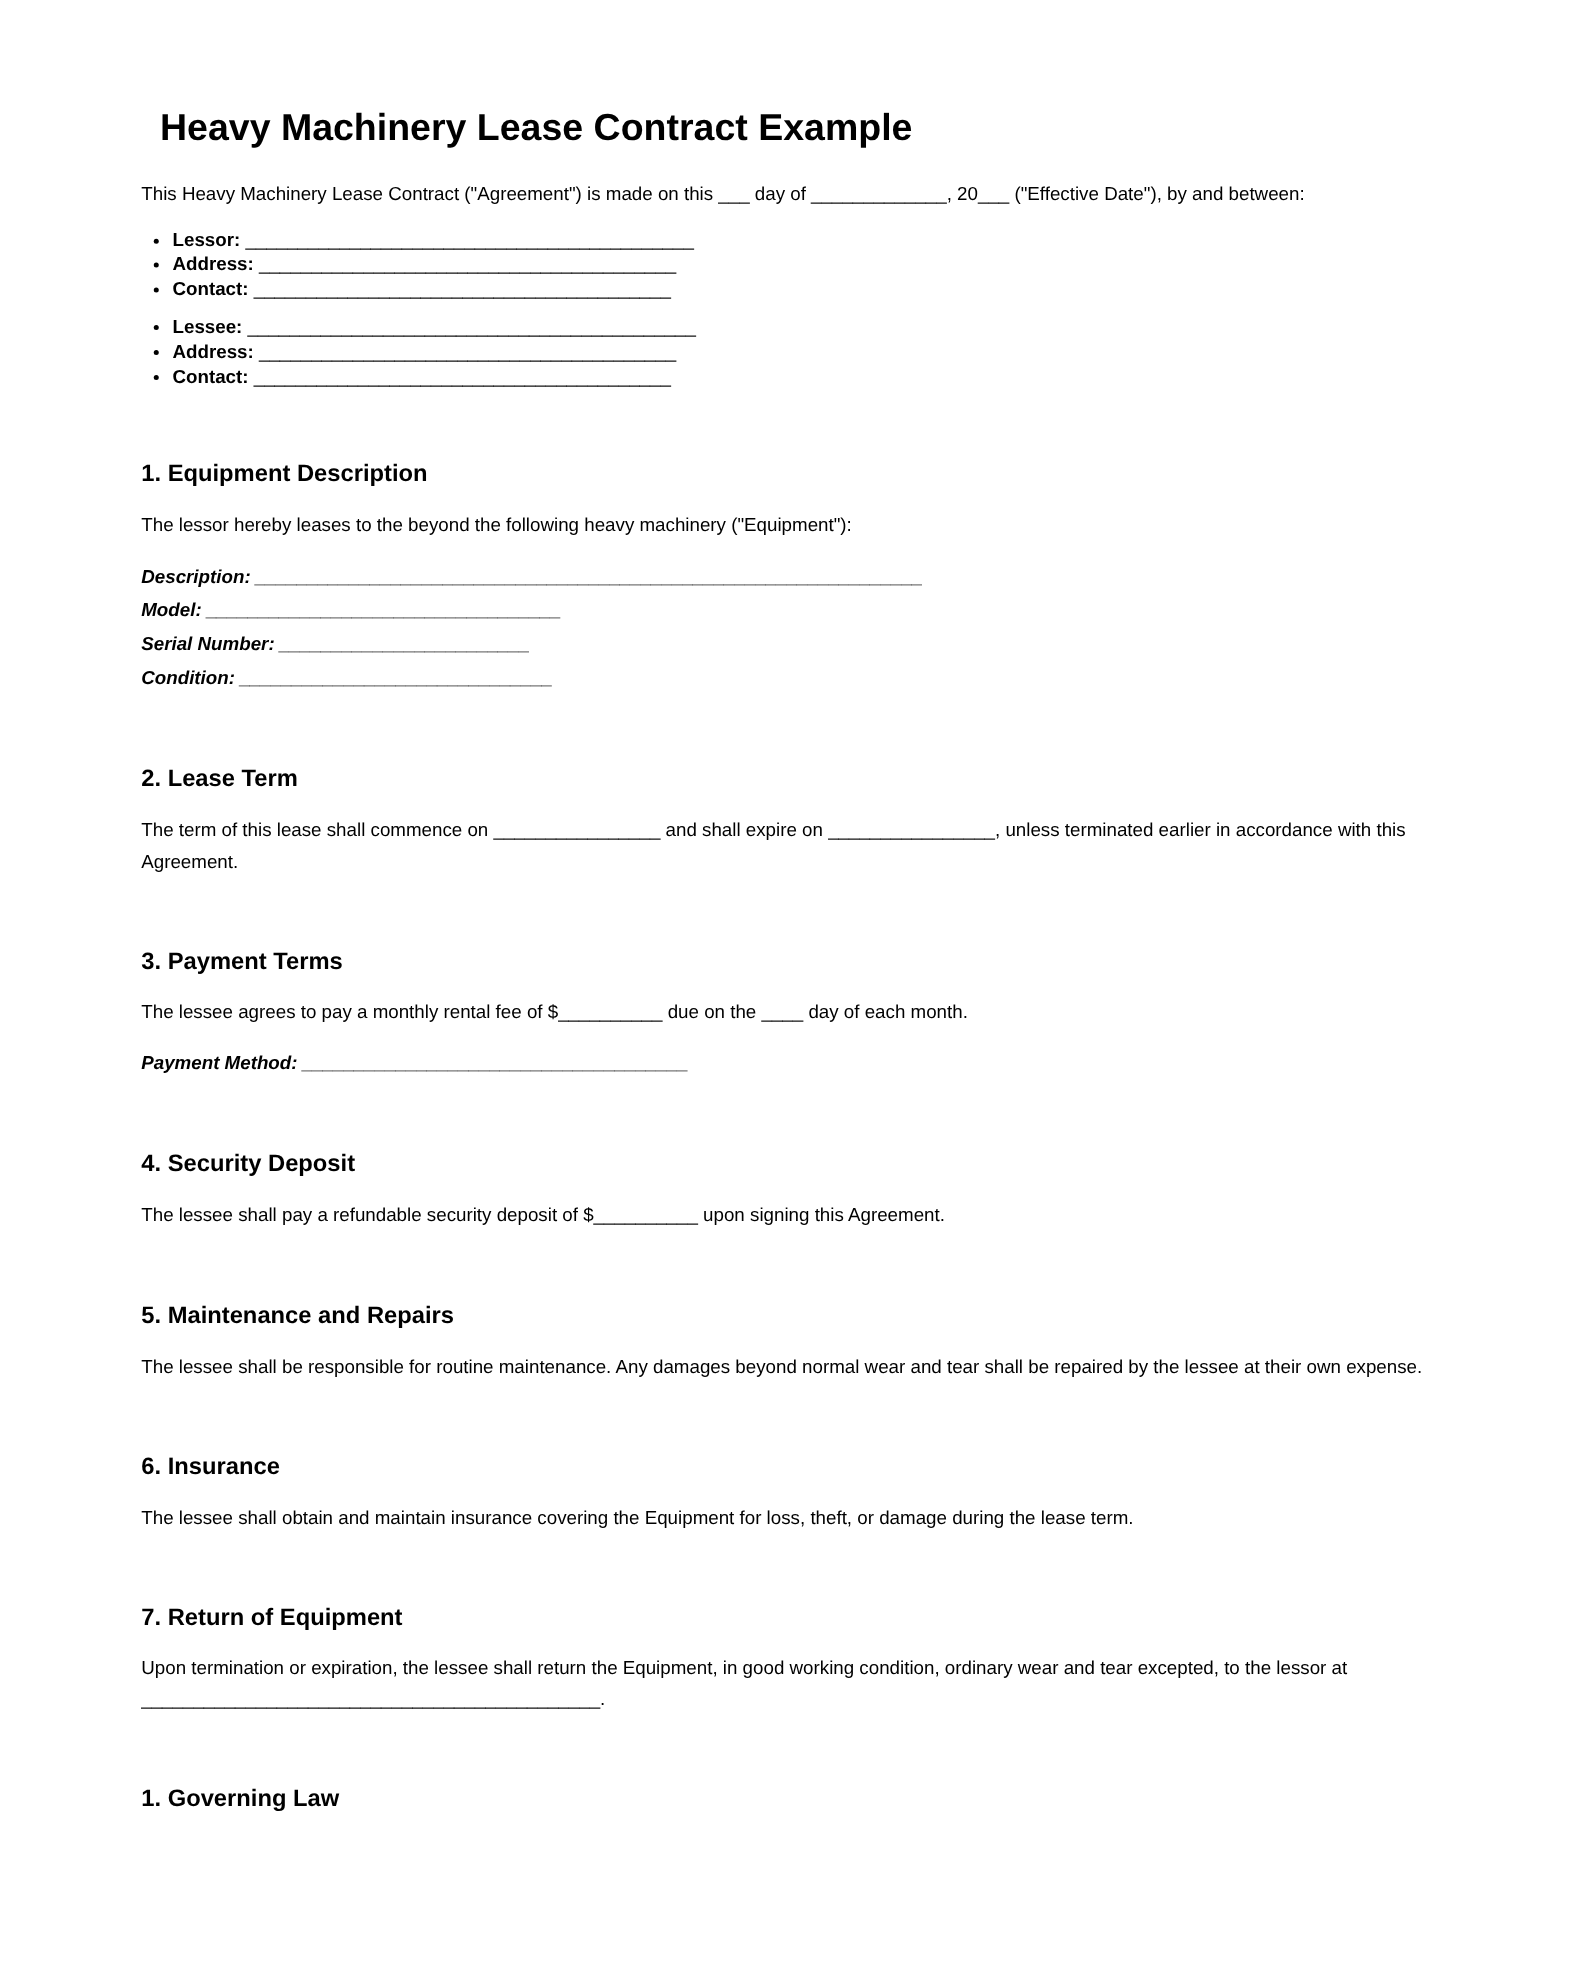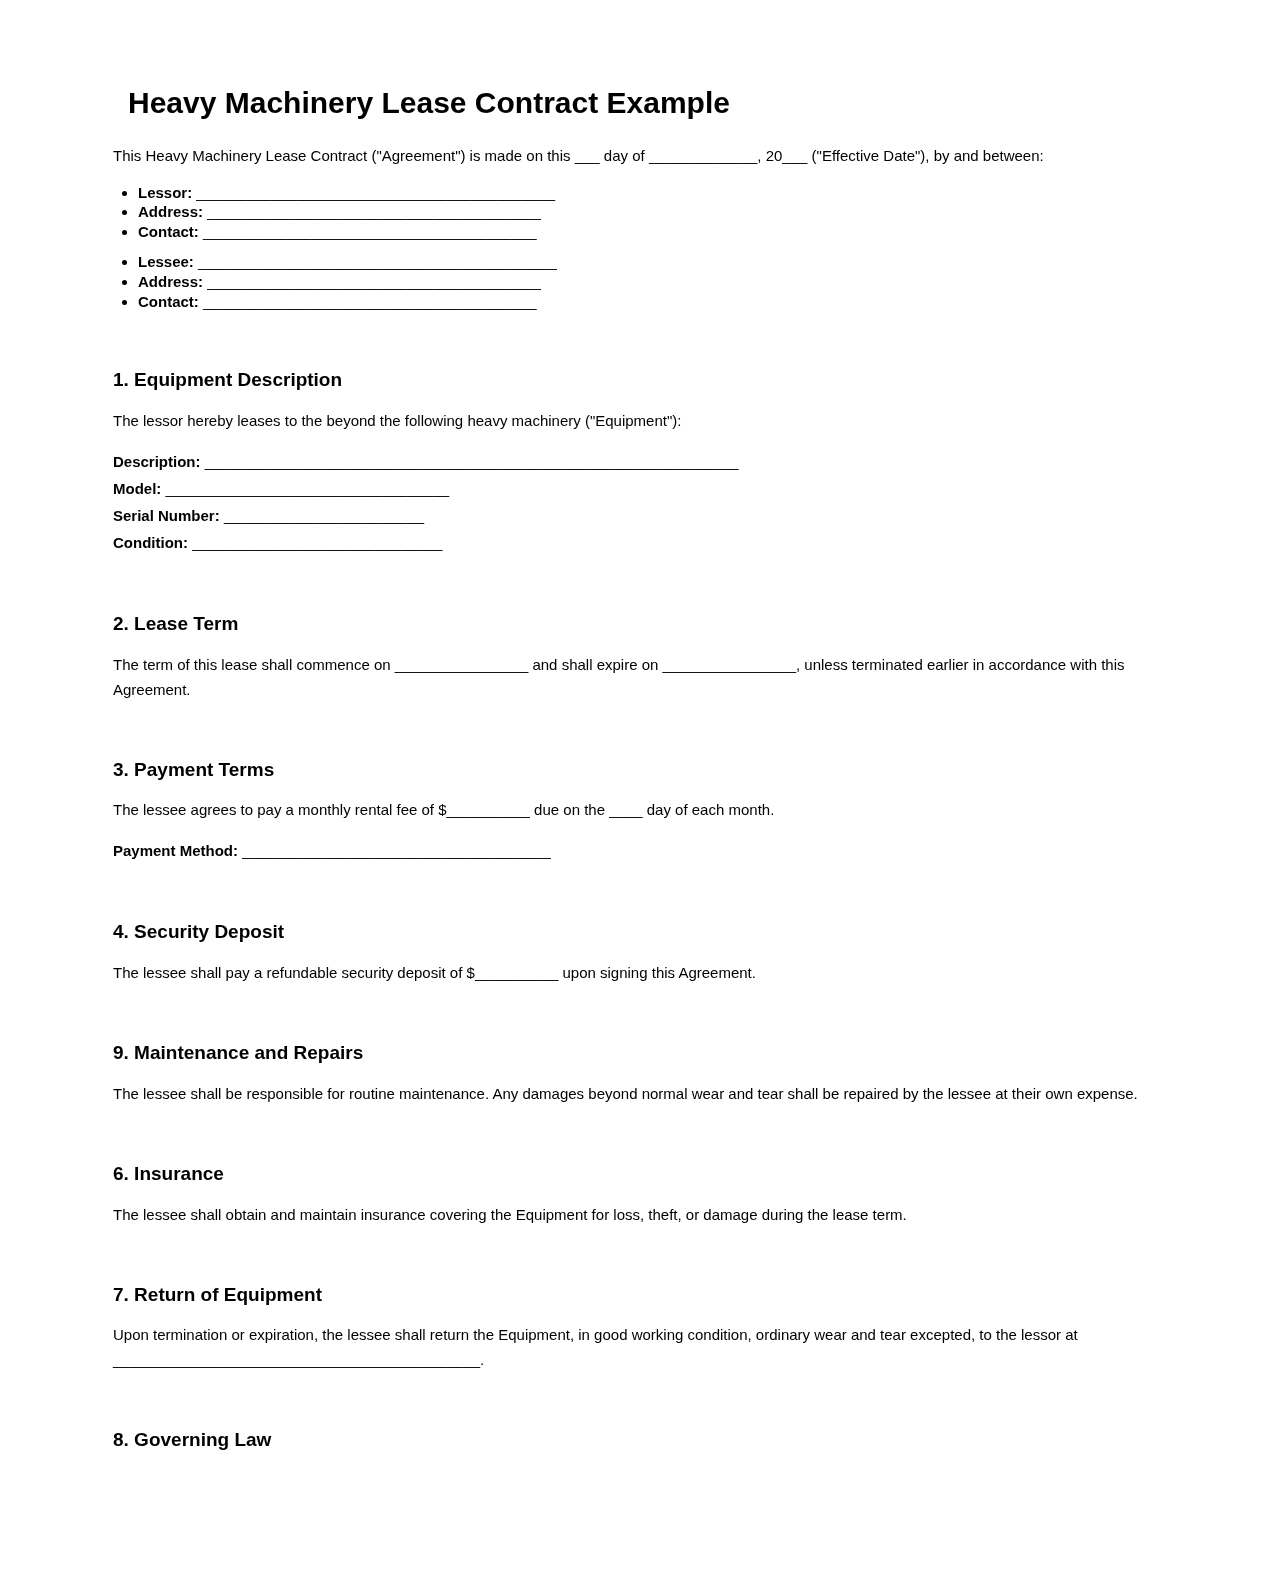--- a/index.html
+++ b/index.html
@@ -35,21 +35,21 @@
     padding-left: 25px;
     list-style-type: disc;
   }
   li {
     line-height: 1.33;
   }
   .field {
     margin: 0;
     line-height: 1.8;
   }
-  .fields { margin-top: 12px; }
+  .fields { margin-top: 12px; font-style: italic; }
   strong { font-weight: bold; }
   .blank { white-space: nowrap; letter-spacing: 0; }
   section { margin: 0; }
 </style>
 </head>
 <body>
 
 <main>
 
   <h1>Heavy Machinery Lease Contract Example</h1>
@@ -124,31 +124,31 @@
       </p>
     </div>
   </section>
 
   <section class="doc-section">
     <h2>4. Security Deposit</h2>
     <p>The lessee shall pay a refundable security deposit of $__________ upon signing this Agreement.</p>
   </section>
 
   <section class="doc-section">
-    <h2>9. Maintenance and Repairs</h2>
+    <h2>5. Maintenance and Repairs</h2>
     <p>The lessee shall be responsible for routine maintenance. Any damages beyond normal wear and tear shall be repaired by the lessee at their own expense.</p>
   </section>
 
   <section class="doc-section">
     <h2>6. Insurance</h2>
     <p>The lessee shall obtain and maintain insurance covering the Equipment for loss, theft, or damage during the lease term.</p>
   </section>
 
   <section class="doc-section">
     <h2>7. Return of Equipment</h2>
     <p>Upon termination or expiration, the lessee shall return the Equipment, in good working condition, ordinary wear and tear excepted, to the lessor at ____________________________________________.</p>
   </section>
 
   <section class="doc-section">
-    <h2>8. Governing Law</h2>
+    <h2>1. Governing Law</h2>
   </section>
 
 </main>
 
 </body></html>

